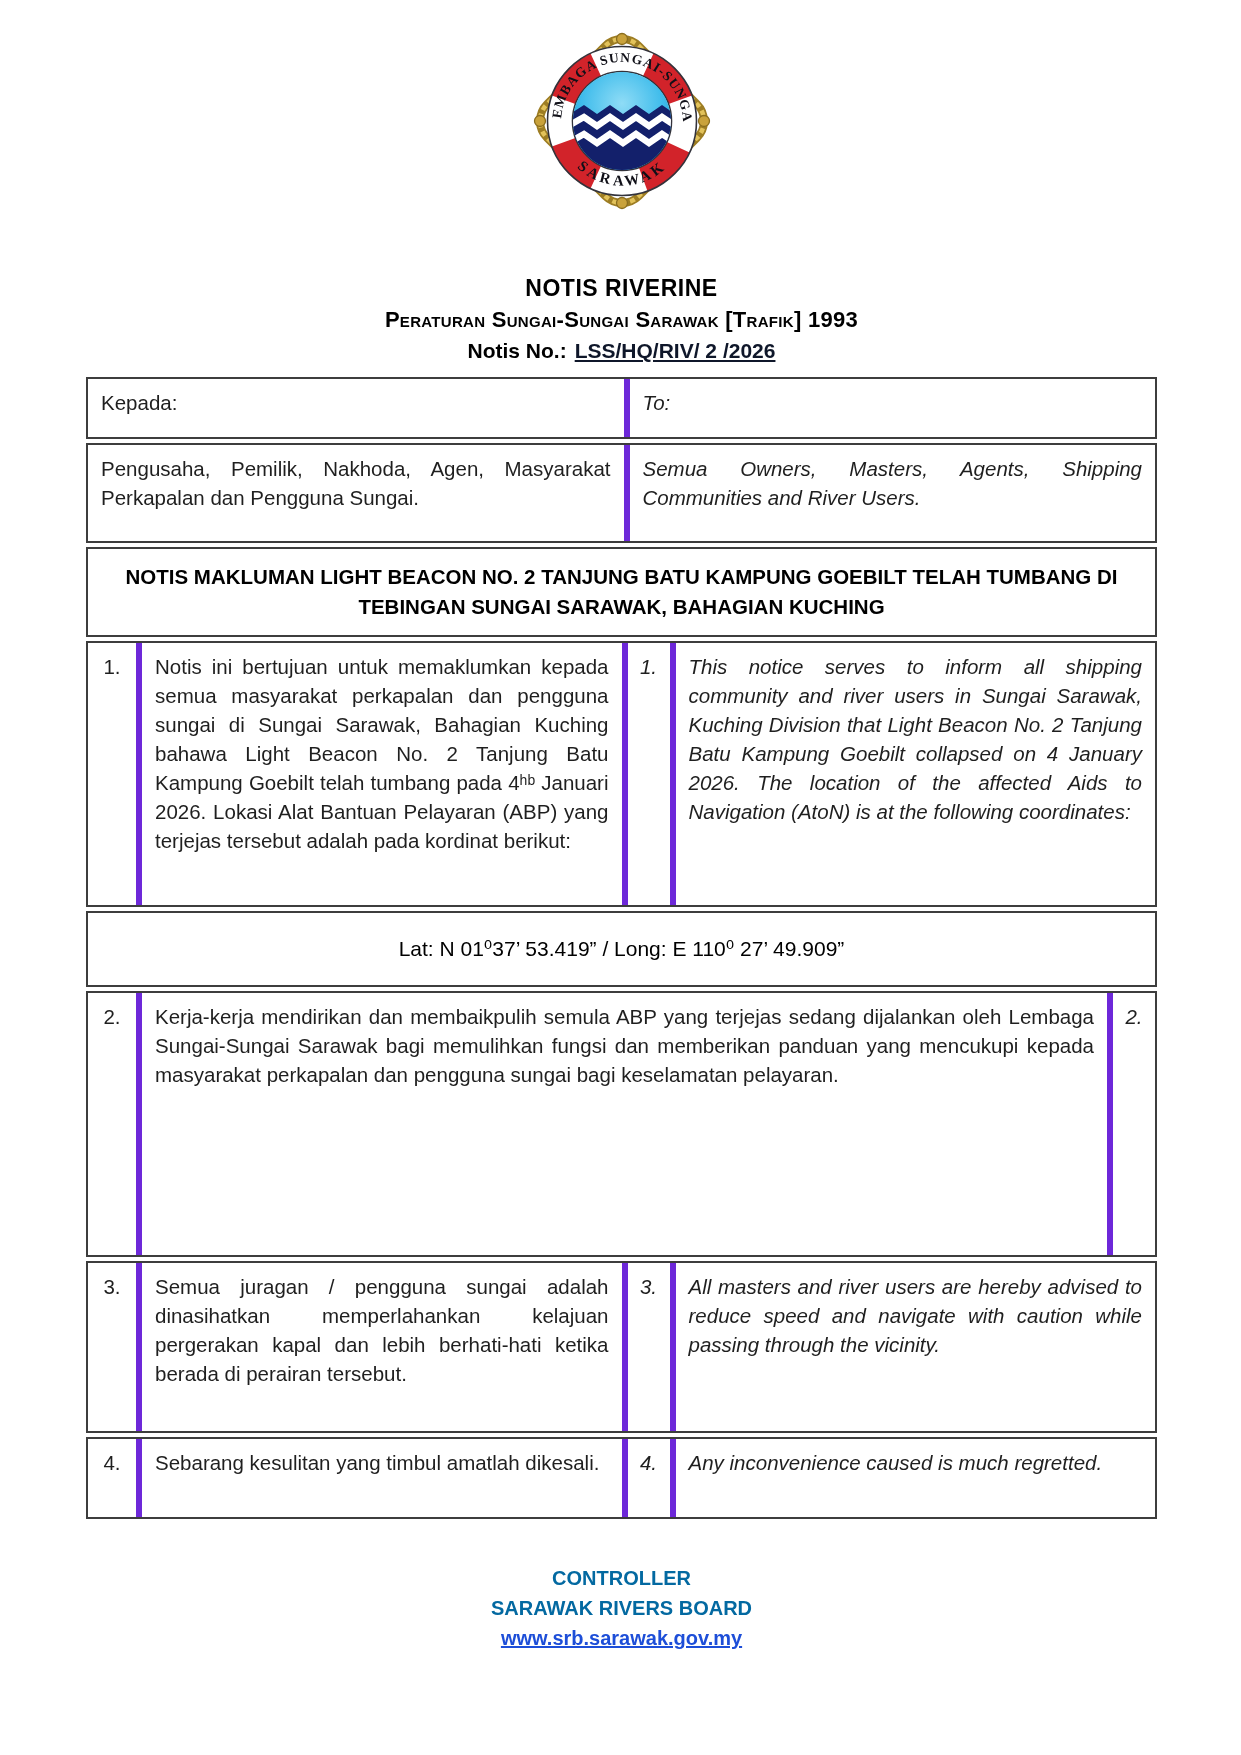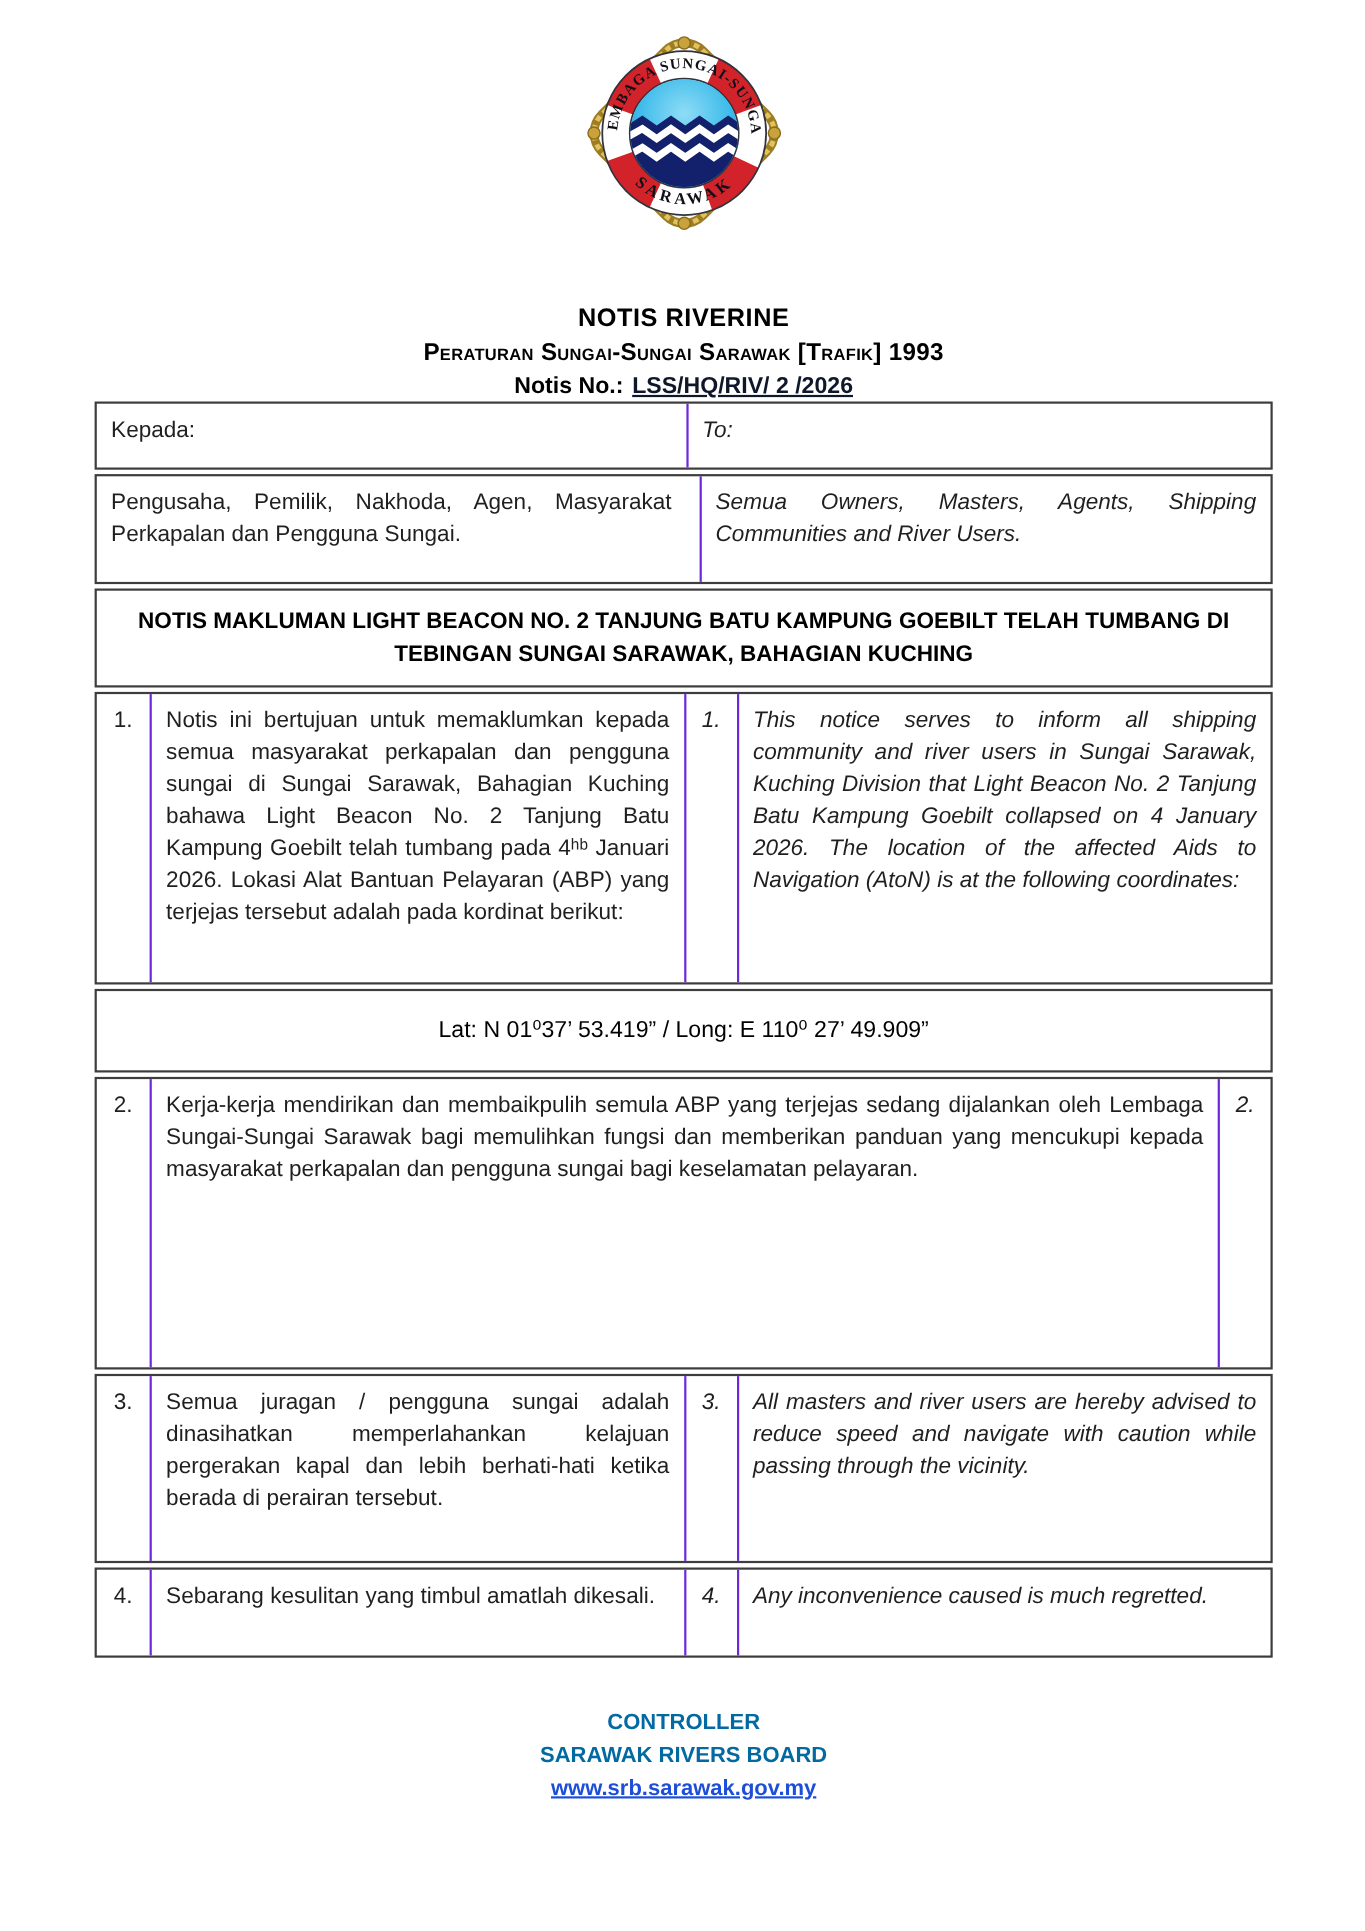--- a/index.html
+++ b/index.html
@@ -19,32 +19,32 @@
     mask-image:linear-gradient(to bottom,rgba(0,0,0,.9),transparent 90%);}
 
   
   .title-block{text-align:center;margin-top:2px;line-height:1.3;}
   .doc-title{font-size:23px;font-weight:bold;color:#000;letter-spacing:.5px;text-align:center;}
   .doc-subtitle{font-size:22px;font-weight:bold;color:#000;font-variant:small-caps;letter-spacing:.3px;margin-top:2px;}
   .doc-noticeno{font-size:21px;font-weight:bold;color:#000;margin-top:3px;}
   .doc-noticeno .no-value{color:#0f172a;margin-left:8px;text-decoration:underline;}
 
   
-  .ntable{}
+  .ntable{margin-top:12px;}
   .trow{display:flex;border:2px solid #3d3d3d;margin-top:4px;background:#fff;}
   .trow:first-child{margin-top:0;}
   .cell{box-sizing:border-box;padding:9px 13px;font-size:20.5px;line-height:1.42;}
-  .cell + .cell{border-left:2px solid #6d28d9;}
+  .cell + .cell{border-left:6px solid #6d28d9;}
   .num{flex:0 0 48px;text-align:center;padding:9px 2px;}
   .txt{flex:1;text-align:justify;}
   .half-l{flex:0 0 calc(48px + (100% - 96px) / 2 + 2px);}
   .half-r{flex:1;}
   .en{font-style:italic;}
   .row-kepada{min-height:58px;}
-  .row-recipients{min-height:96px;gap:12px;}
+  .row-recipients{min-height:96px;}
   .row-heading{min-height:86px;align-items:center;}
   .row-item-1{min-height:262px;}
   .row-coords{min-height:72px;align-items:center;}
   .row-item-2{min-height:262px;}
   .row-item-3{min-height:168px;}
   .row-item-4{min-height:78px;}
   .heading-cell{flex:1;text-align:center;font-weight:bold;color:#000;font-size:20.5px;line-height:1.45;padding:10px 26px;}
   .coords-cell{flex:1;text-align:center;font-weight:normal;color:#000;font-size:21px;padding:8px 10px;}
 
   

